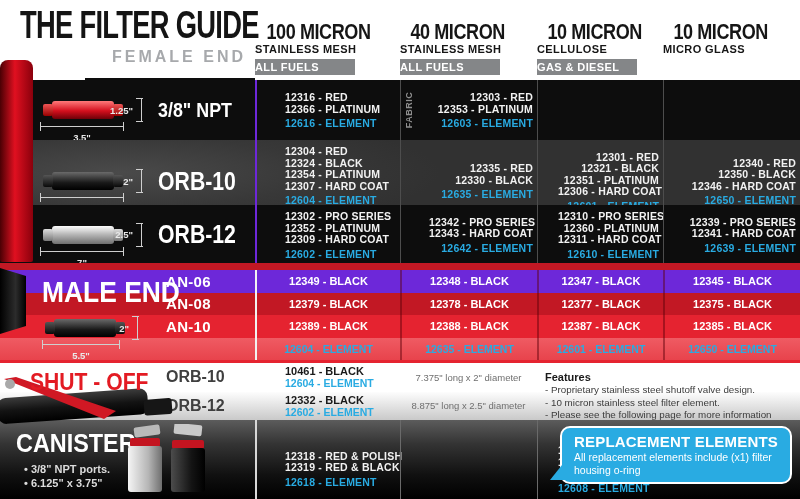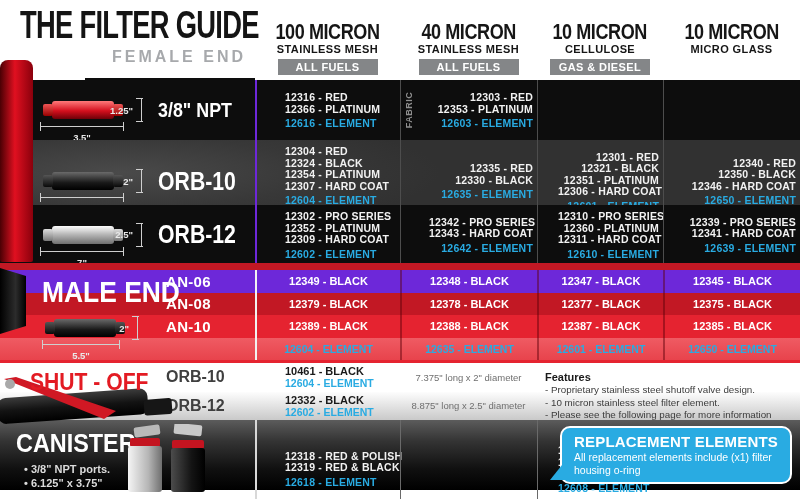--- a/index.html
+++ b/index.html
@@ -15,21 +15,21 @@
   .title {
     position:absolute; left:20px; top:4px; font-size:38px; font-weight:bold; color:#141414;
     letter-spacing:-1px; transform:scaleX(.72); transform-origin:left top; white-space:nowrap;
   }
   .subtitle {
     position:absolute; left:112px; top:48px; font-size:16px; font-weight:bold;
     color:#a7a9ac; letter-spacing:3px; white-space:nowrap;
   }
   .hdrstep { position:absolute; left:85px; top:78px; width:170px; height:2px; background:#0d0d0d; }
   .colheads { position:absolute; left:0; top:0; width:800px; height:80px; }
-  .colhead { text-align:center; padding-top:22px; }
+  .colhead { padding-top:22px; }
   .ch-micron { display:inline-block; font-size:22px; font-weight:bold; color:#161616;
                letter-spacing:-.5px; transform:scaleX(.82); line-height:20px; white-space:nowrap; }
   .ch-media { font-size:11px; font-weight:bold; color:#161616; letter-spacing:.4px; line-height:12px; }
   .ch-badge { display:inline-block; margin-top:4px; width:100px; padding:2px 0;
               background:#848688; color:#fff; font-size:11px; font-weight:bold; letter-spacing:.4px; }
 
   
   .dcell { position:relative; padding:6px 4px 4px 28px; display:flex; flex-direction:column; justify-content:center; }
   .dcell.tight { padding-left:20px; }
   .plist div { font-size:10.5px; font-weight:bold; color:#f2f2f2; line-height:11.5px; letter-spacing:.2px; white-space:nowrap; }
@@ -96,21 +96,21 @@
   .so-part { padding-left:30px; display:flex; flex-direction:column; justify-content:center; }
   .so-part .p { font-size:11px; font-weight:bold; color:#1a1a1a; line-height:12px; }
   .so-part .e { font-size:10.5px; font-weight:bold; color:#29abe2; line-height:12px; }
   .so-size { display:flex; align-items:center; justify-content:center; font-size:9.5px; color:#6f6f6f; white-space:nowrap; }
   .features { position:absolute; left:545px; top:8px; width:250px; z-index:3; }
   .features .fh { font-size:11px; font-weight:bold; color:#1a1a1a; line-height:13px; }
   .features div.fi { font-size:9.8px; color:#3c3c3c; line-height:12.5px; white-space:nowrap; }
   .valve-img { position:absolute; left:-4px; top:14px; z-index:2; }
 
   
-  .canister { position:relative; height:70px;
+  .canister { position:relative; height:79px;
               background:linear-gradient(180deg,#5c5c5c 0%,#343434 30%,#101010 70%,#000 100%);text-decoration:underline; }
   .can-title { position:absolute; left:16px; top:8px; font-size:26px; font-weight:bold; color:#fff;
                transform:scaleX(.9); transform-origin:left top; white-space:nowrap; }
   .can-bullets { position:absolute; left:24px; top:42px; }
   .can-bullets div { font-size:11px; font-weight:bold; color:#dcdcdc; line-height:14px; }
   .can-img { position:absolute; left:118px; top:4px; }
   .can-grid { position:absolute; left:0; top:0; width:800px; height:79px; }
   .ccell { position:relative; padding:24px 4px 4px 28px; display:flex; flex-direction:column; justify-content:center; }
   .c-vdiv-w { border-left:2px solid #d8d8d8; }
   .c-vdiv-g { border-left:1px solid #6a6a6a; }

